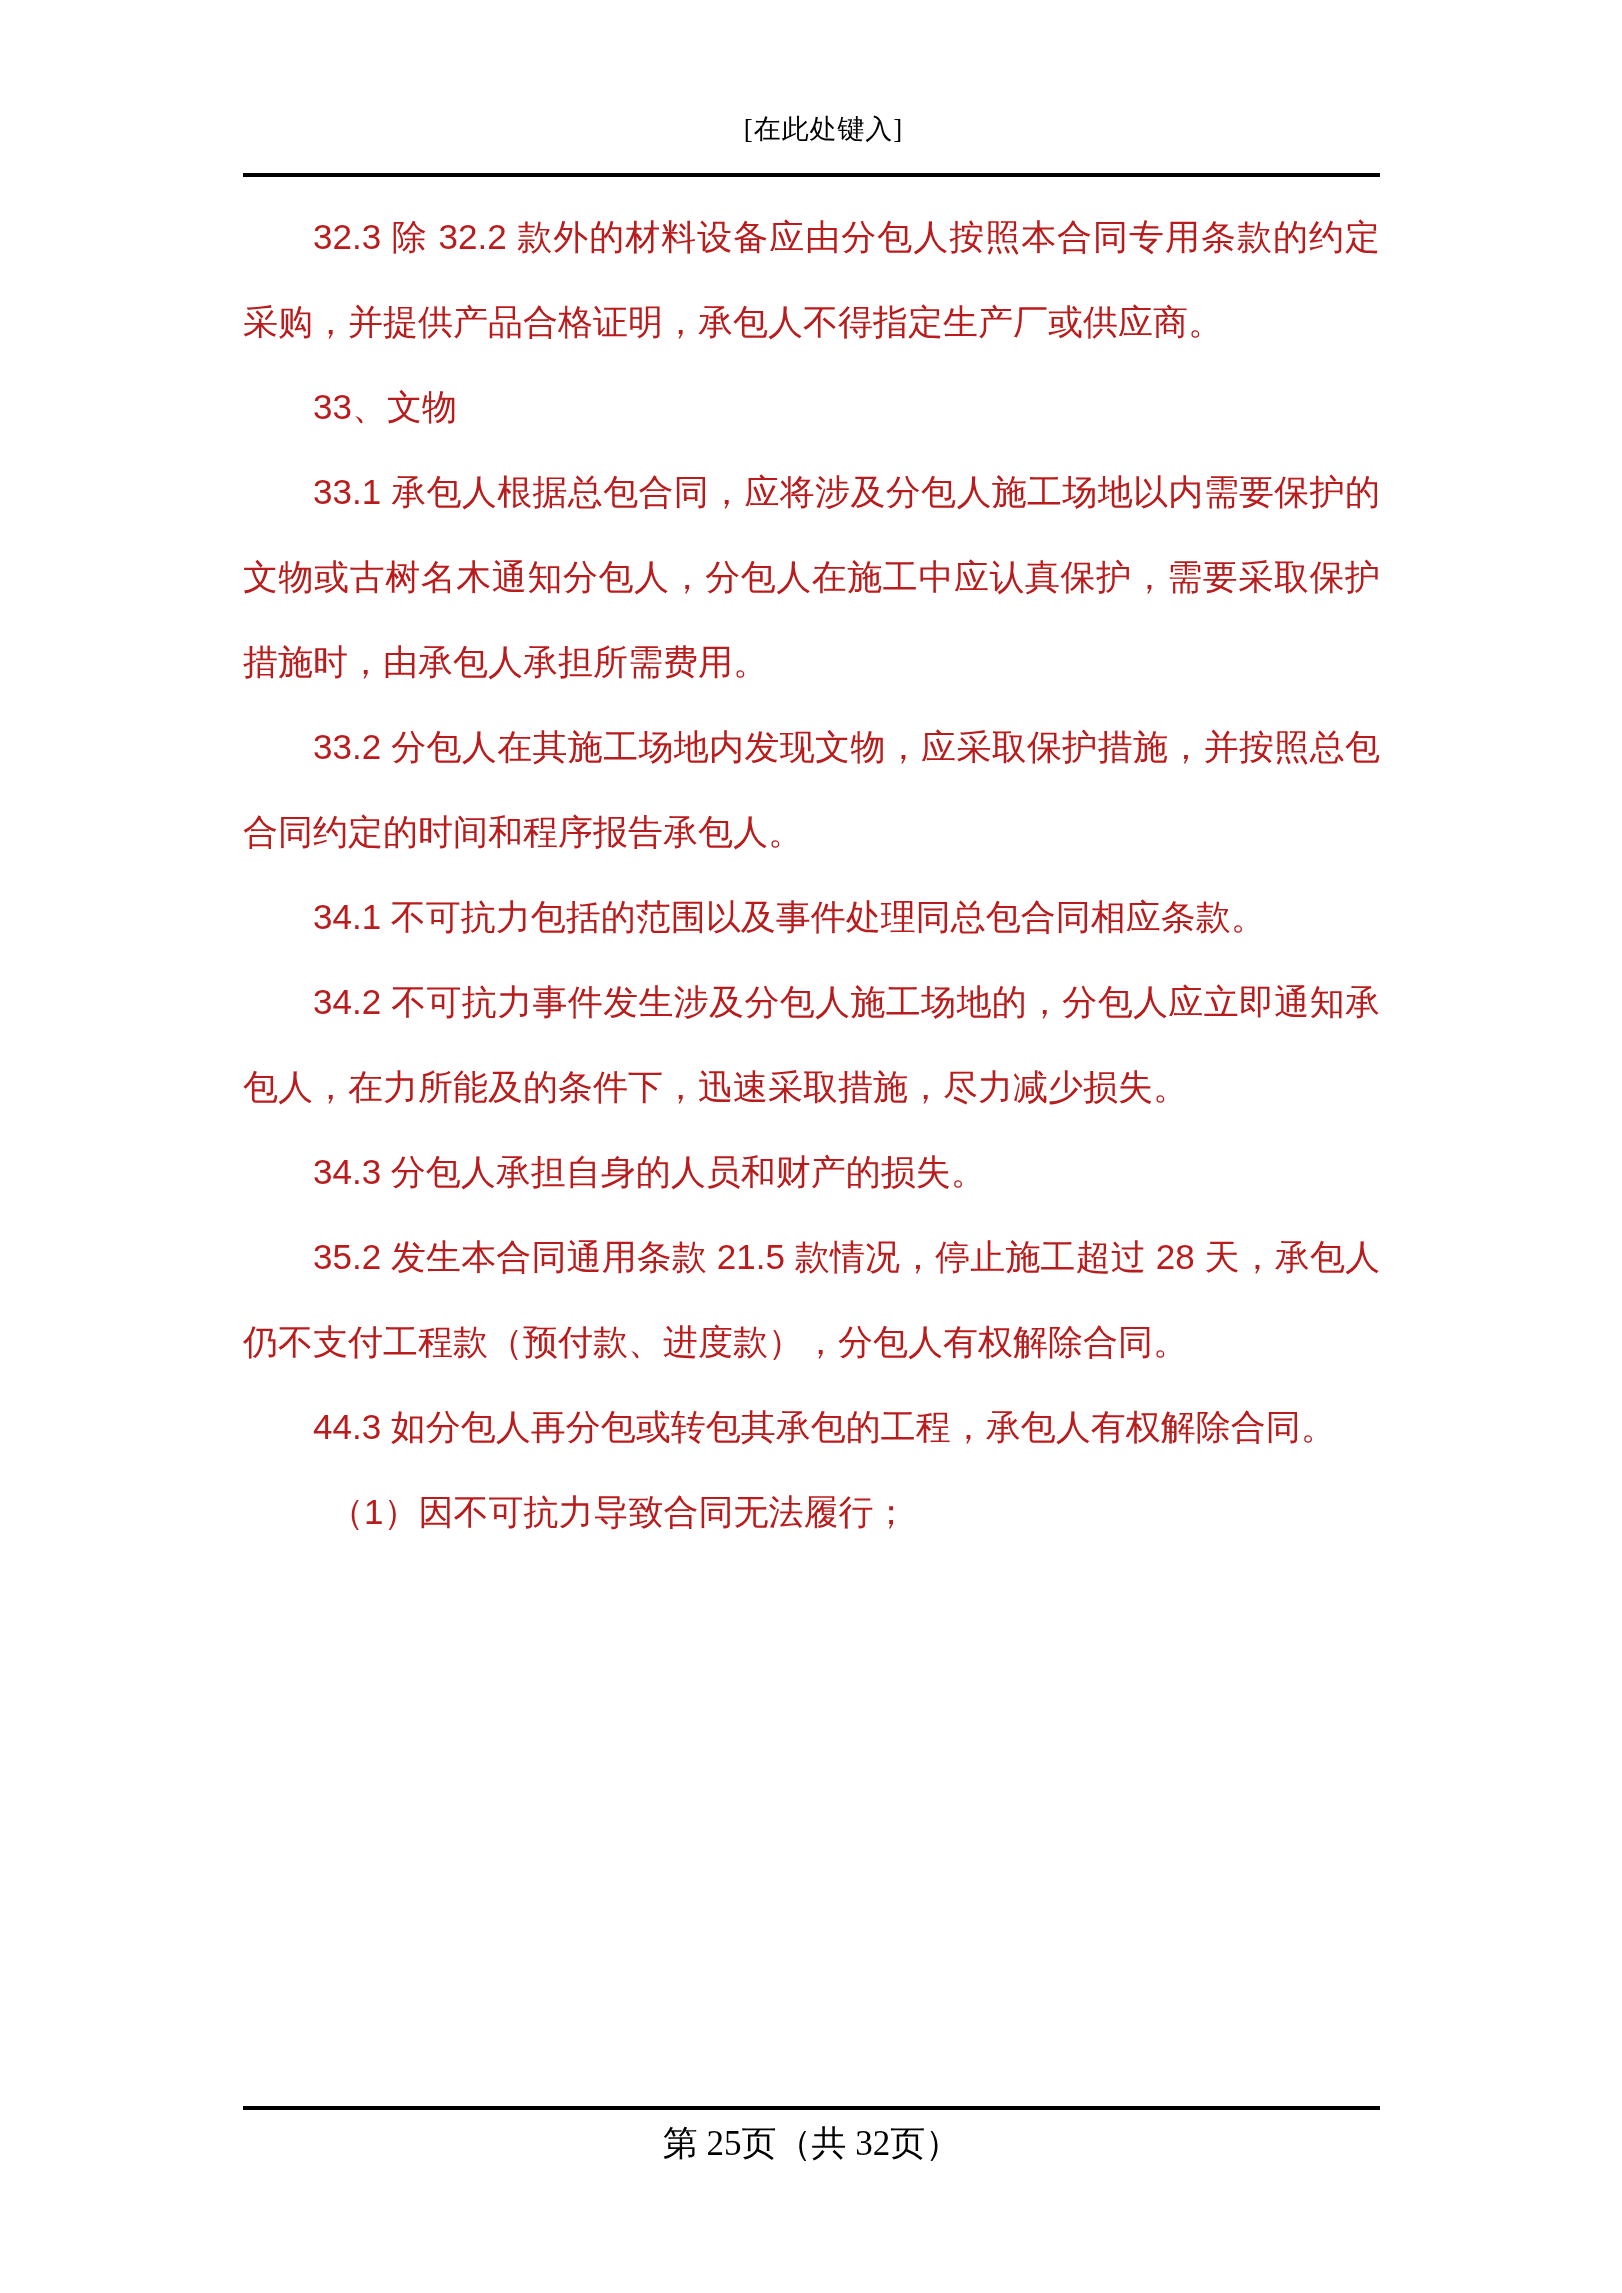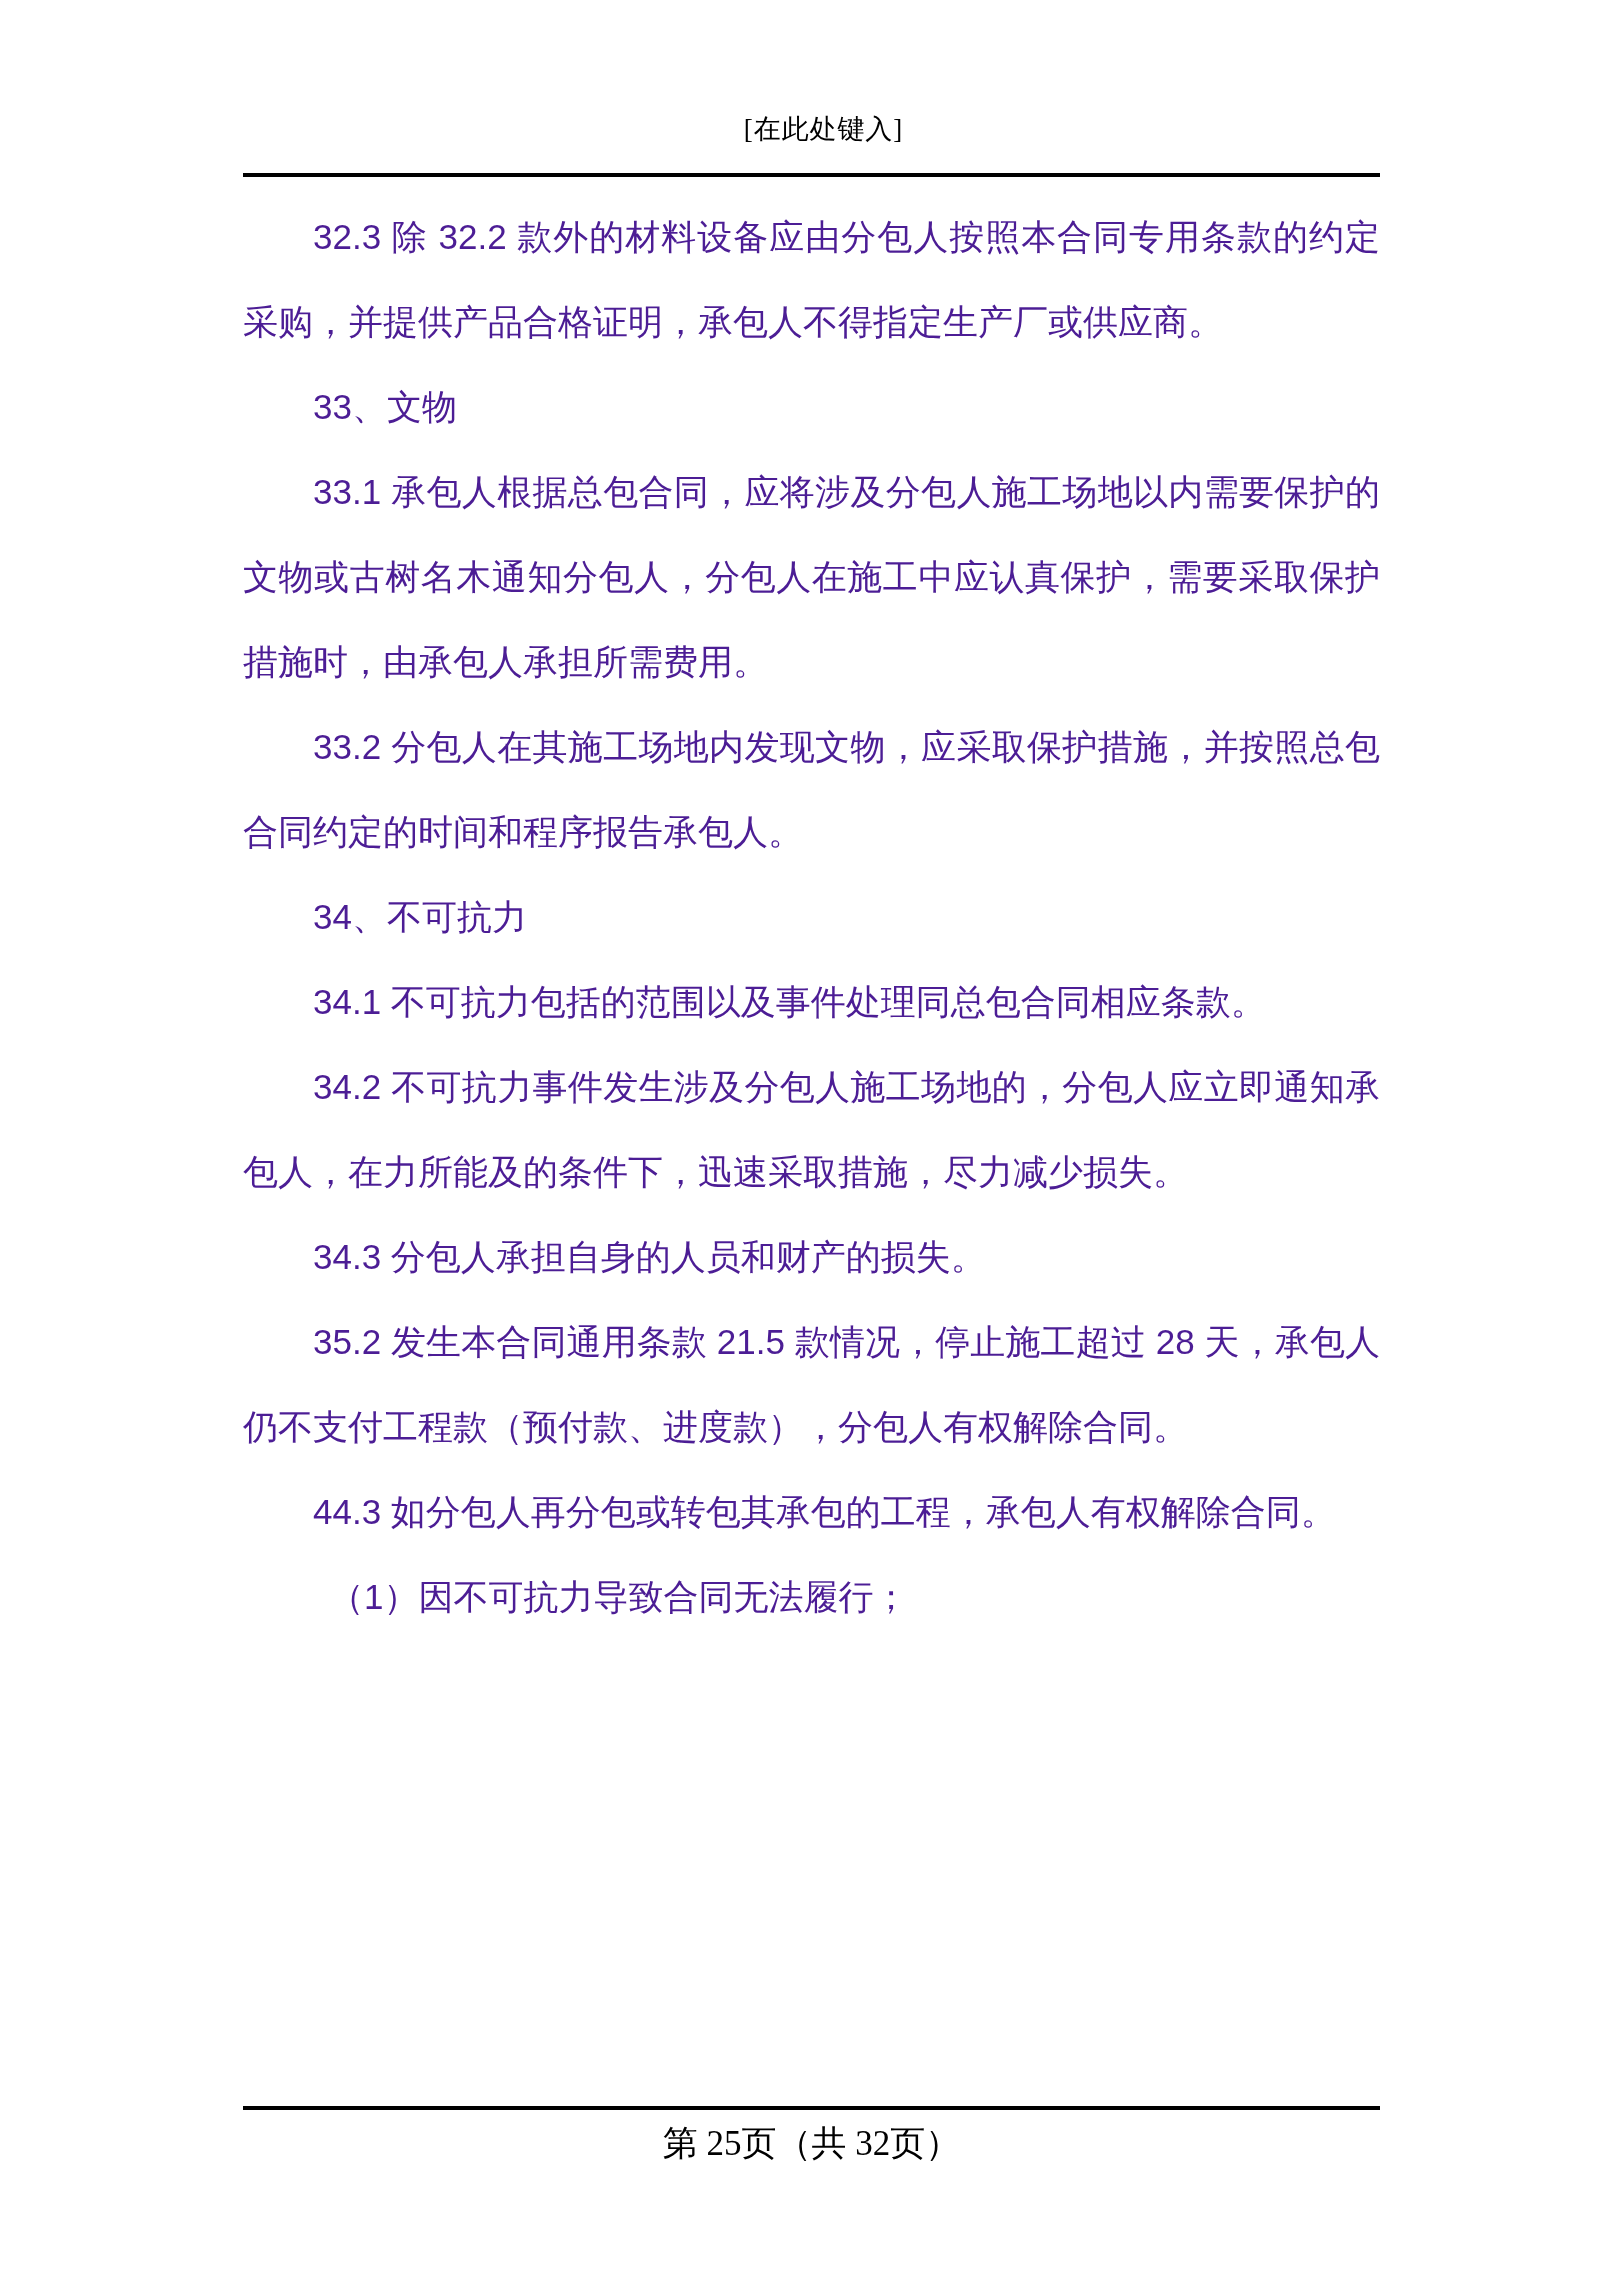--- a/index.html
+++ b/index.html
@@ -37,21 +37,21 @@
   .header-rule { top: 173px; }
   .footer-rule { top: 2106px; }
   .doc-body {
     position: absolute;
     left: 243px;
     top: 194px;
     width: 1137px;
     font-size: 35px;
     line-height: 85px;
     text-align: justify;
-    color: #4c1d95;
+    color: #b91c1c;
   }
   .doc-body p {
     margin: 0;
     padding: 0;
     text-indent: 70px;
   }
   .doc-body p.subitem {
     text-indent: 86px;
   }
   .footer-text {
@@ -72,21 +72,20 @@
 
   <div class="header-text">[在此处键入]</div>
 
   <div class="rule header-rule"></div>
 
   <div class="doc-body">
       <p class="clause">32.3 除 32.2 款外的材料设备应由分包人按照本合同专用条款的约定采购，并提供产品合格证明，承包人不得指定生产厂或供应商。</p>
       <p class="heading">33、文物</p>
       <p class="clause">33.1 承包人根据总包合同，应将涉及分包人施工场地以内需要保护的文物或古树名木通知分包人，分包人在施工中应认真保护，需要采取保护措施时，由承包人承担所需费用。</p>
       <p class="clause">33.2 分包人在其施工场地内发现文物，应采取保护措施，并按照总包合同约定的时间和程序报告承包人。</p>
-      <p class="heading">34、不可抗力</p>
       <p class="clause">34.1 不可抗力包括的范围以及事件处理同总包合同相应条款。</p>
       <p class="clause">34.2 不可抗力事件发生涉及分包人施工场地的，分包人应立即通知承包人，在力所能及的条件下，迅速采取措施，尽力减少损失。</p>
       <p class="clause">34.3 分包人承担自身的人员和财产的损失。</p>
       <p class="clause">35.2 发生本合同通用条款 21.5 款情况，停止施工超过 28 天，承包人仍不支付工程款（预付款、进度款），分包人有权解除合同。</p>
       <p class="clause">44.3 如分包人再分包或转包其承包的工程，承包人有权解除合同。</p>
       <p class="subitem">（1）因不可抗力导致合同无法履行；</p>
     </div>
 
   <div class="rule footer-rule"></div>
 

